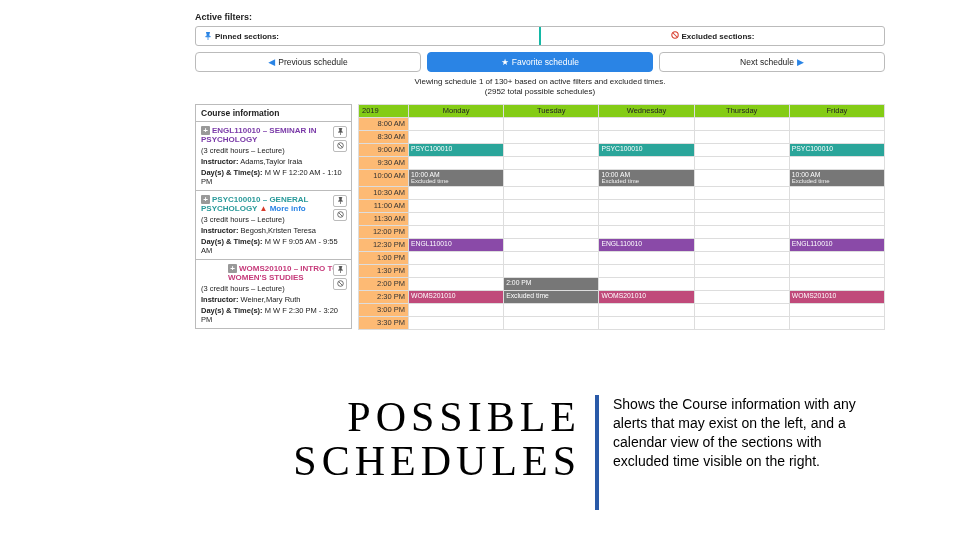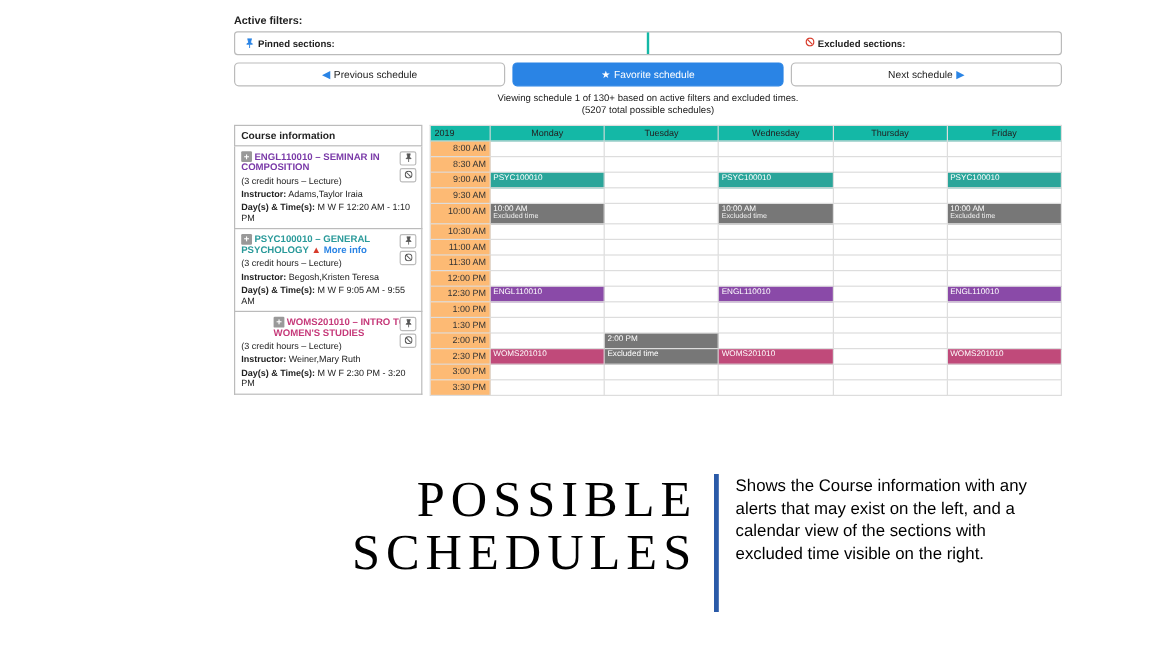--- a/index.html
+++ b/index.html
@@ -28,21 +28,21 @@
   .c-pink { color: #c63a7a; margin-left: 27px; }
   .warn { color: #d73a2a; }
   .morelink { color: #2a84e5; }
   .course-card .meta { font-size: 7.5px; margin-top: 2px; }
   .course-actions { position: absolute; right: 4px; top: 4px; display: flex; flex-direction: column; gap: 2px; }
   .mini-btn { width: 14px; height: 12px; border: 1px solid #bbb; border-radius: 2px; background: #fff; display: flex; align-items: center; justify-content: center; font-size: 7px; }
   .plus-box { display:inline-flex; width:9px; height:9px; background:#999; color:#fff; align-items:center; justify-content:center; font-size:8px; font-weight:bold; border-radius:1px; margin-right:2px;}
   .cal { flex: 1; }
   .cal-grid { display: grid; grid-template-columns: 50px repeat(5,1fr); border-top:1px solid #ddd; border-left:1px solid #ddd; font-size:7.5px;}
   .cal-grid > div { border-right:1px solid #ddd; border-bottom:1px solid #ddd; padding: 1.5px 3px; min-height: 12px; overflow:hidden; white-space:nowrap;}
-  .cal-head { font-weight: normal; text-align: center; background:#14b8a6; }
+  .cal-head { font-weight: normal; text-align: center; background:#84cc16; }
   .cal-head:first-child { text-align:left;}
   .time-col { text-align:right; color:#333; background:#fdba74;}
   .blk { color:#fff; font-size:6.8px; line-height:1.1; padding:1px 2px !important;}
   .blk-teal { background:#2aa59a; }
   .blk-gray { background:#777; }
   .blk-purple { background:#8a4aa8; }
   .blk-pink { background:#c04a7a; }
   .blk .t2 { font-size:6px; opacity:.9;}
   .slide-text { position:absolute; top:395px; left:0; width:898px; display:flex; align-items:flex-start; gap:14px; padding:0 40px 0 0; justify-content:flex-end;}
   .slide-title { font-size:42px; letter-spacing:5px; text-align:right; line-height:1.05; font-weight:400; font-family: Georgia, 'Times New Roman', serif;}
@@ -80,42 +80,42 @@
         <span>Favorite schedule</span>
       </div>
     <div class="nav-btn">
         <span>Next schedule</span>
         <span class="chev">▶</span>
       </div>
   </div>
 
   <div class="caption">
     <div>Viewing schedule 1 of 130+ based on active filters and excluded times.</div>
-    <div>(5207 total possible schedules)</div>
+    <div>(2952 total possible schedules)</div>
   </div>
 
   <div class="content">
     <div class="course-panel">
       <div class="course-header">Course information</div>
 
       <div class="course-card">
         <div class="course-actions">
           <div class="mini-btn">
               <svg width="7" height="7" viewBox="0 0 10 10">
                 <path d="M3 0 L7 0 L6 4 L8 6 L2 6 L4 4 Z M5 6 L5 10" stroke="#555" stroke-width="1" fill="#555"></path>
               </svg>
             </div>
           <div class="mini-btn">
               <svg width="7" height="7" viewBox="0 0 10 10">
                 <circle cx="5" cy="5" r="4" stroke="#555" stroke-width="1.2" fill="none"></circle>
                 <line x1="2.5" y1="2.5" x2="7.5" y2="7.5" stroke="#555" stroke-width="1.2"></line>
               </svg>
             </div>
         </div>
-        <div class="title c-purple"><span class="plus-box">+</span><span>ENGL110010 – SEMINAR IN COMPOSITION</span></div>
+        <div class="title c-purple"><span class="plus-box">+</span><span>ENGL110010 – SEMINAR IN PSYCHOLOGY</span></div>
         <div class="meta">(3 credit hours – Lecture)</div>
         <div class="meta"><b>Instructor:</b> <span>Adams,Taylor Iraia</span></div>
         <div class="meta"><b>Day(s) &amp; Time(s):</b> <span>M W F 12:20 AM - 1:10 PM</span></div>
       </div>
 
       <div class="course-card">
         <div class="course-actions">
           <div class="mini-btn">
               <svg width="7" height="7" viewBox="0 0 10 10">
                 <path d="M3 0 L7 0 L6 4 L8 6 L2 6 L4 4 Z M5 6 L5 10" stroke="#555" stroke-width="1" fill="#555"></path>

